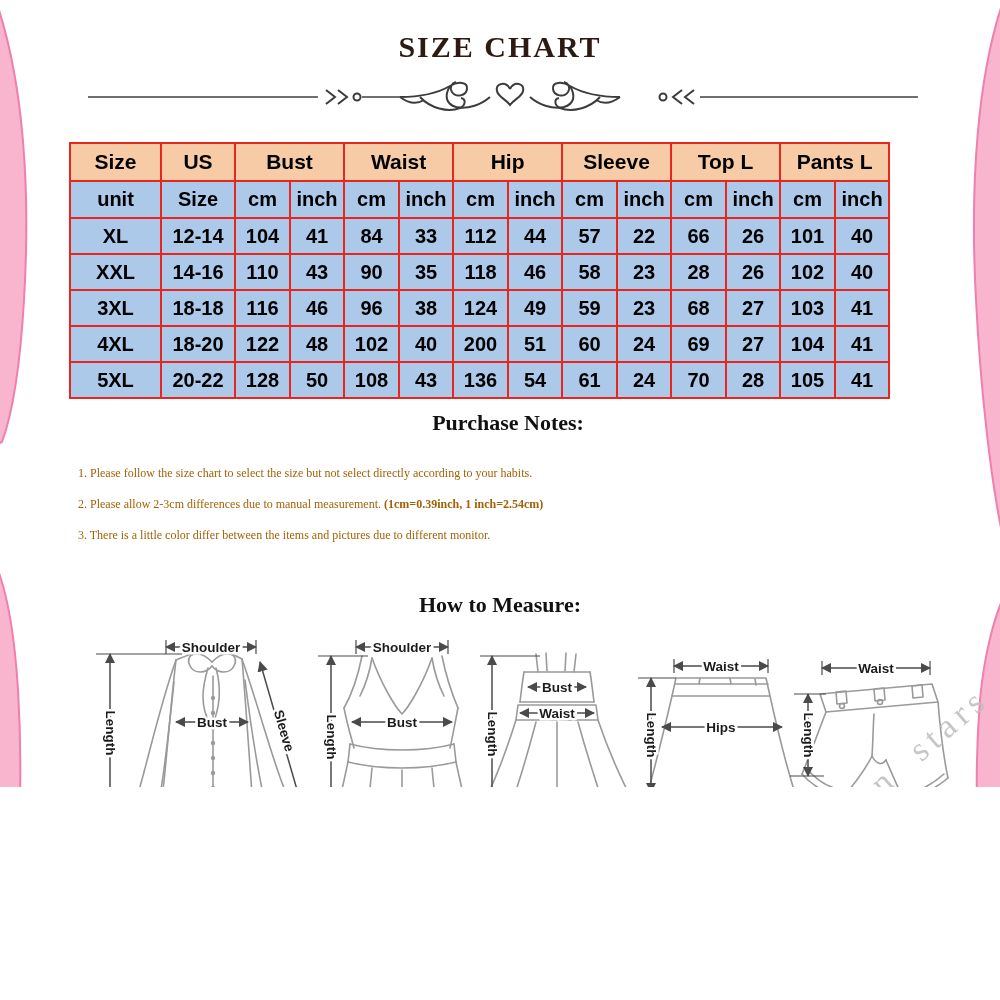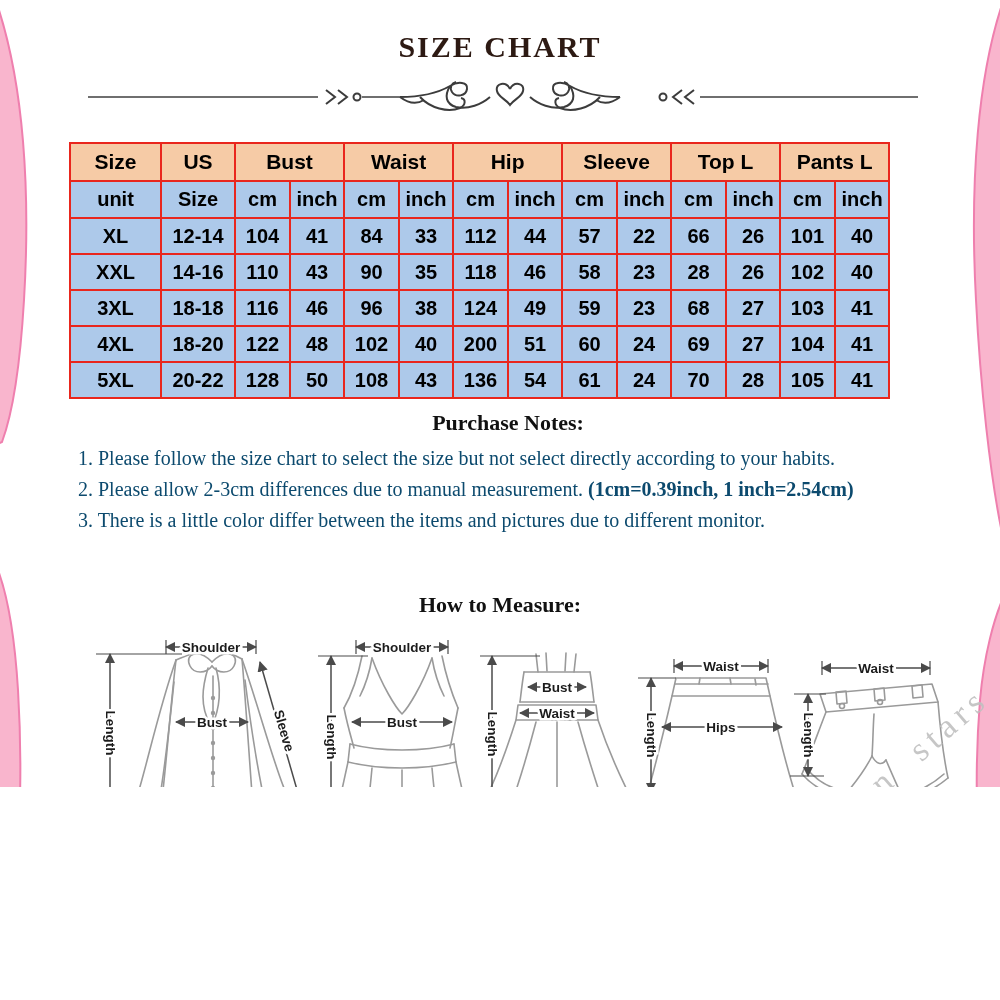--- a/index.html
+++ b/index.html
@@ -29,22 +29,22 @@
   table.size-table tr { height:36px; }
   table.size-table tr.group-row { height:38px; }
   table.size-table tr.group-row th { background:#f6cba6; font-size:21px; }
   table.size-table tr.unit-row { height:37px;border-radius:17px; }
   table.size-table tr.unit-row td, table.size-table tbody td { background:#adc9ea; }
   
   .notes { position:absolute; top:410px; left:78px; width:860px; }
   .notes-heading, .measure-heading {
     text-align:center; font-weight:bold; font-size:22px; color:#111;
   }
-  .notes-heading { margin-bottom:7px; }
-  .note { font-size:20px; line-height:31px; color:#0c4a6e; }
+  .notes-heading { margin-bottom:22px; }
+  .note { font-size:12px; line-height:31px; color:#a16207; }
   .note b { font-weight:bold;text-align:right; }
   .measure-heading { position:absolute; top:592px; left:0; width:100%; }
   
   .diagrams-svg { position:absolute; top:610px; left:0; }
   .garment { fill:none; stroke:#9a9a9a; stroke-width:1.6; stroke-linecap:round; stroke-linejoin:round; }
   .mline { fill:none; stroke:#4a4a4a; stroke-width:1.5; }
   .tick  { fill:none; stroke:#4a4a4a; stroke-width:1.2; }
   .dlabel {
     font-family:"Liberation Sans", sans-serif; font-weight:bold; font-size:13.5px;
     fill:#1c1c1c; paint-order:stroke; stroke:#ffffff; stroke-width:5px;

